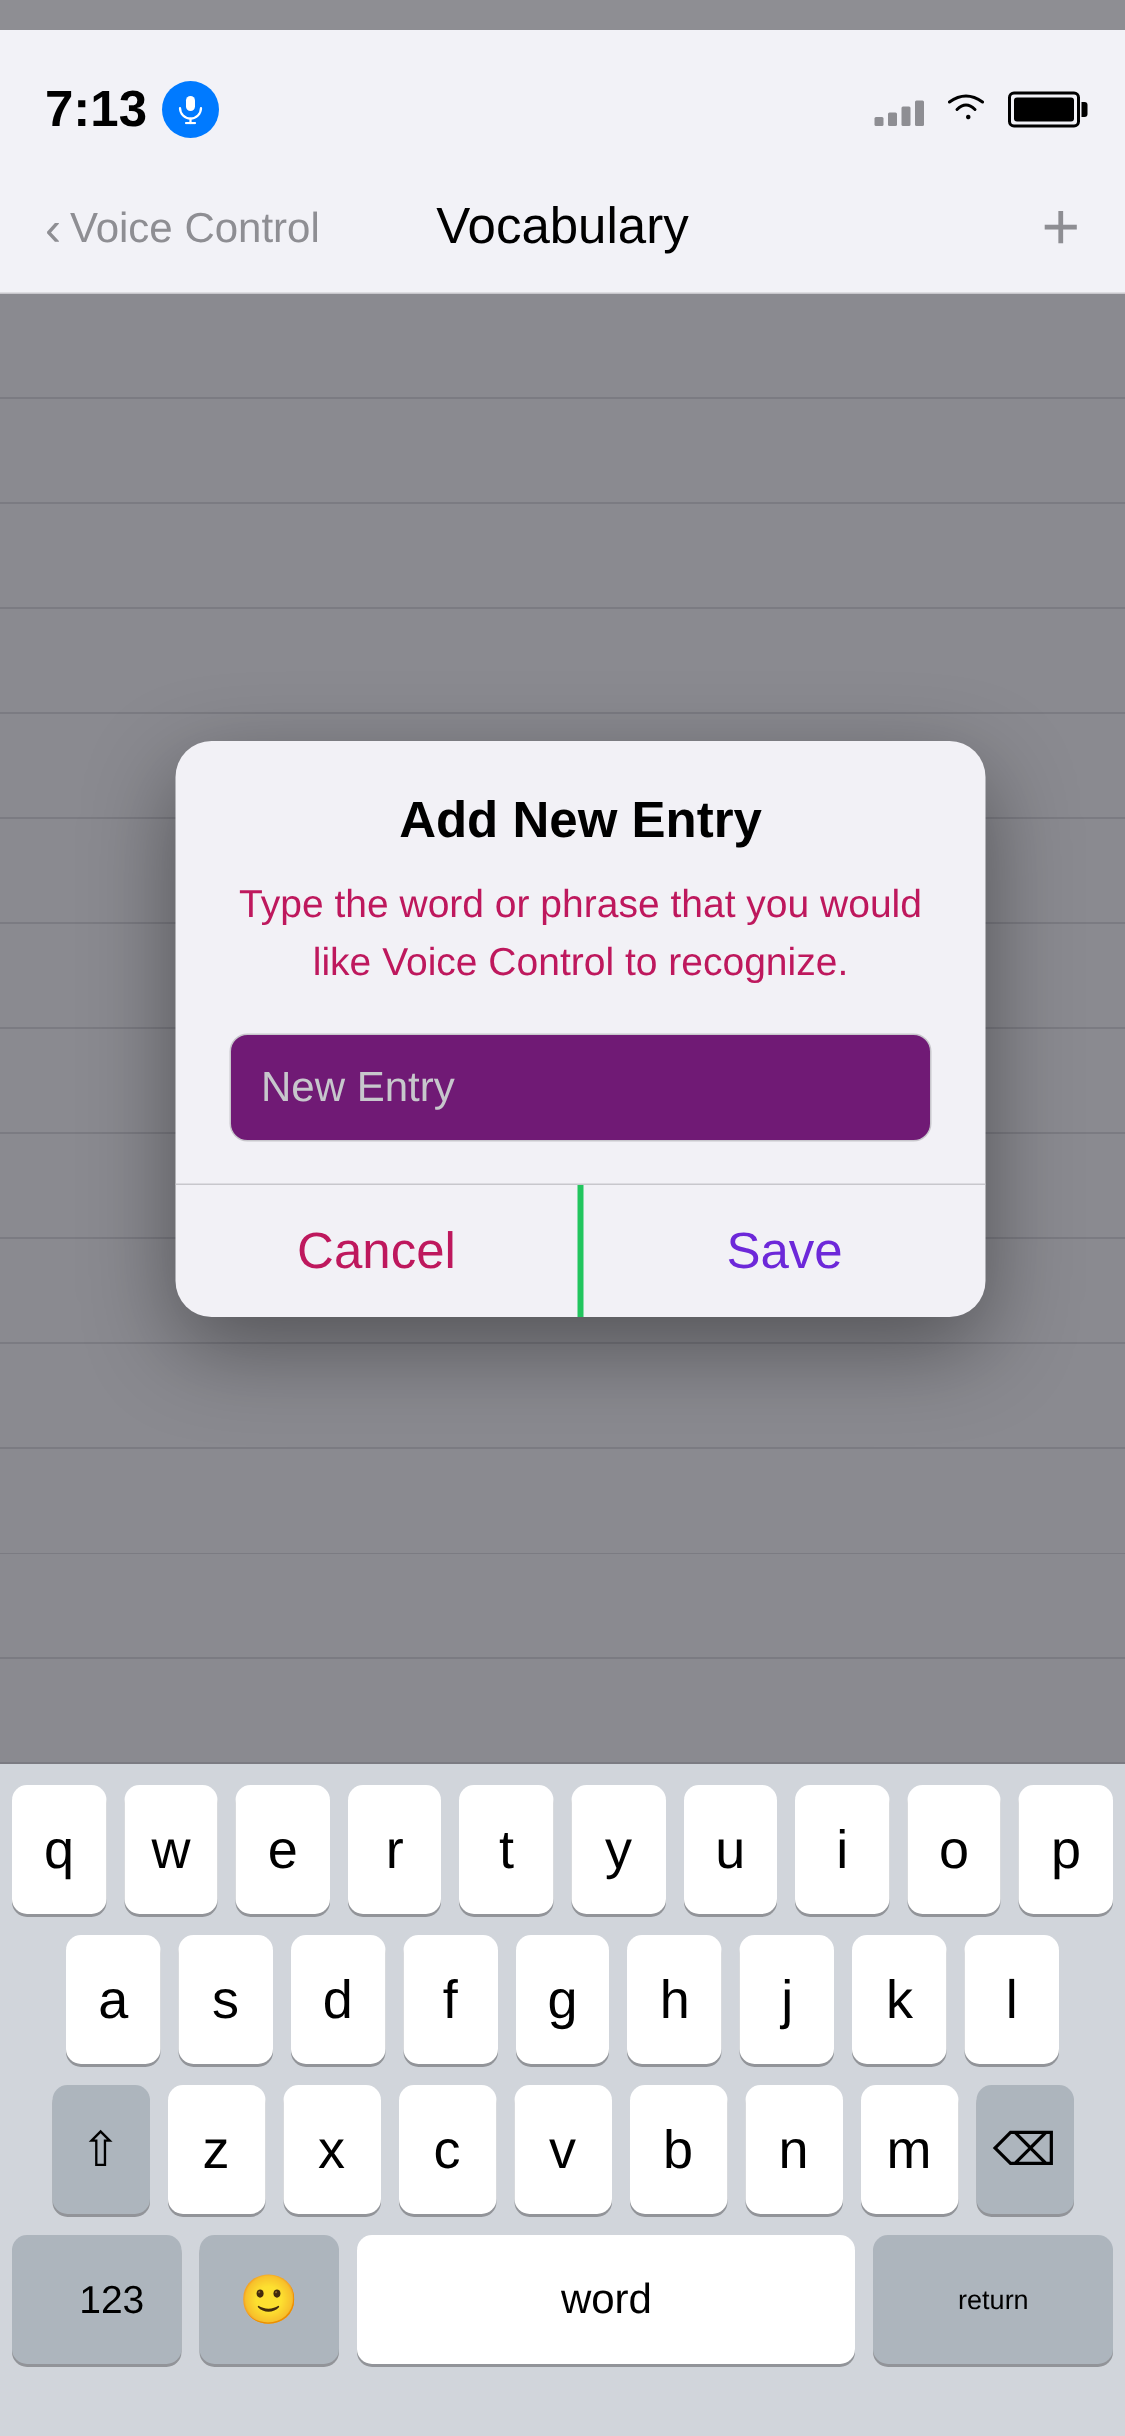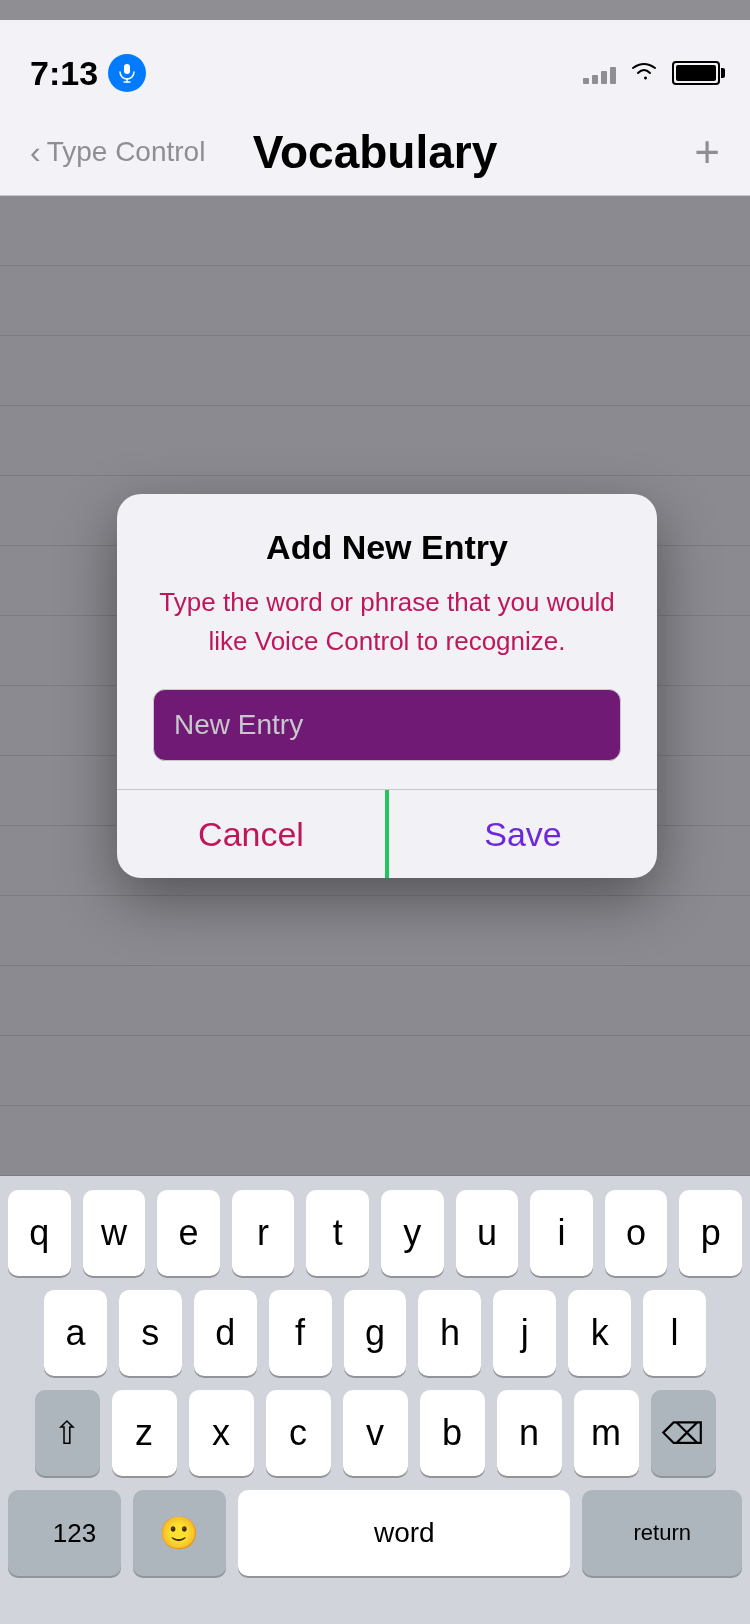--- a/index.html
+++ b/index.html
@@ -129,22 +129,22 @@
       cursor: pointer;
     }
 
     .nav-back .chevron {
       font-size: 32px;
       color: #8e8e93;
       line-height: 1;
     }
 
     .nav-title {
-      font-size: 46px;
-      font-weight: 700;
+      font-size: 34px;
+      font-weight: 400;
       color: #000;
       position: absolute;
       left: 50%;
       transform: translateX(-50%);
     }
 
     .nav-add {
       font-size: 44px;
       color: #8e8e93;
       font-weight: 200;
@@ -366,21 +366,21 @@
     </div>
     <div class="battery-icon">
       <div class="battery-fill"></div>
     </div>
   </div>
 </div>
 
 <div class="nav-bar">
   <div class="nav-back">
     <span class="chevron">‹</span>
-    <span>Type Control</span>
+    <span>Voice Control</span>
   </div>
   <span class="nav-title">Vocabulary</span>
   <span class="nav-add">+</span>
 </div>
 
 <div class="main-content">
   <div class="lined-bg"></div>
   <div class="dim-overlay"></div>
 
   <div class="dialog">
@@ -432,15 +432,15 @@
     <div class="key">b</div>
     <div class="key">n</div>
     <div class="key">m</div>
     <div class="key special wide" style="font-size:30px;">⌫</div>
   </div>
 
   <div class="keyboard-row" style="gap:12px;">
     <div class="key special" style="max-width:none;flex:1.4;font-size:26px;padding-left:20px;">123</div>
     <div class="key special" style="max-width:none;flex:1.4;font-size:32px;">🙂</div>
     <div class="key extra-wide" style="font-size:28px;max-width:none;">word</div>
-    <div class="key special return-key" style="max-width:none;flex:2.4;font-size:22px;">return</div>
+    <div class="key special return-key" style="max-width:none;flex:2.4;font-size:18px;">return</div>
   </div>
 </div>
 
 </body></html>

